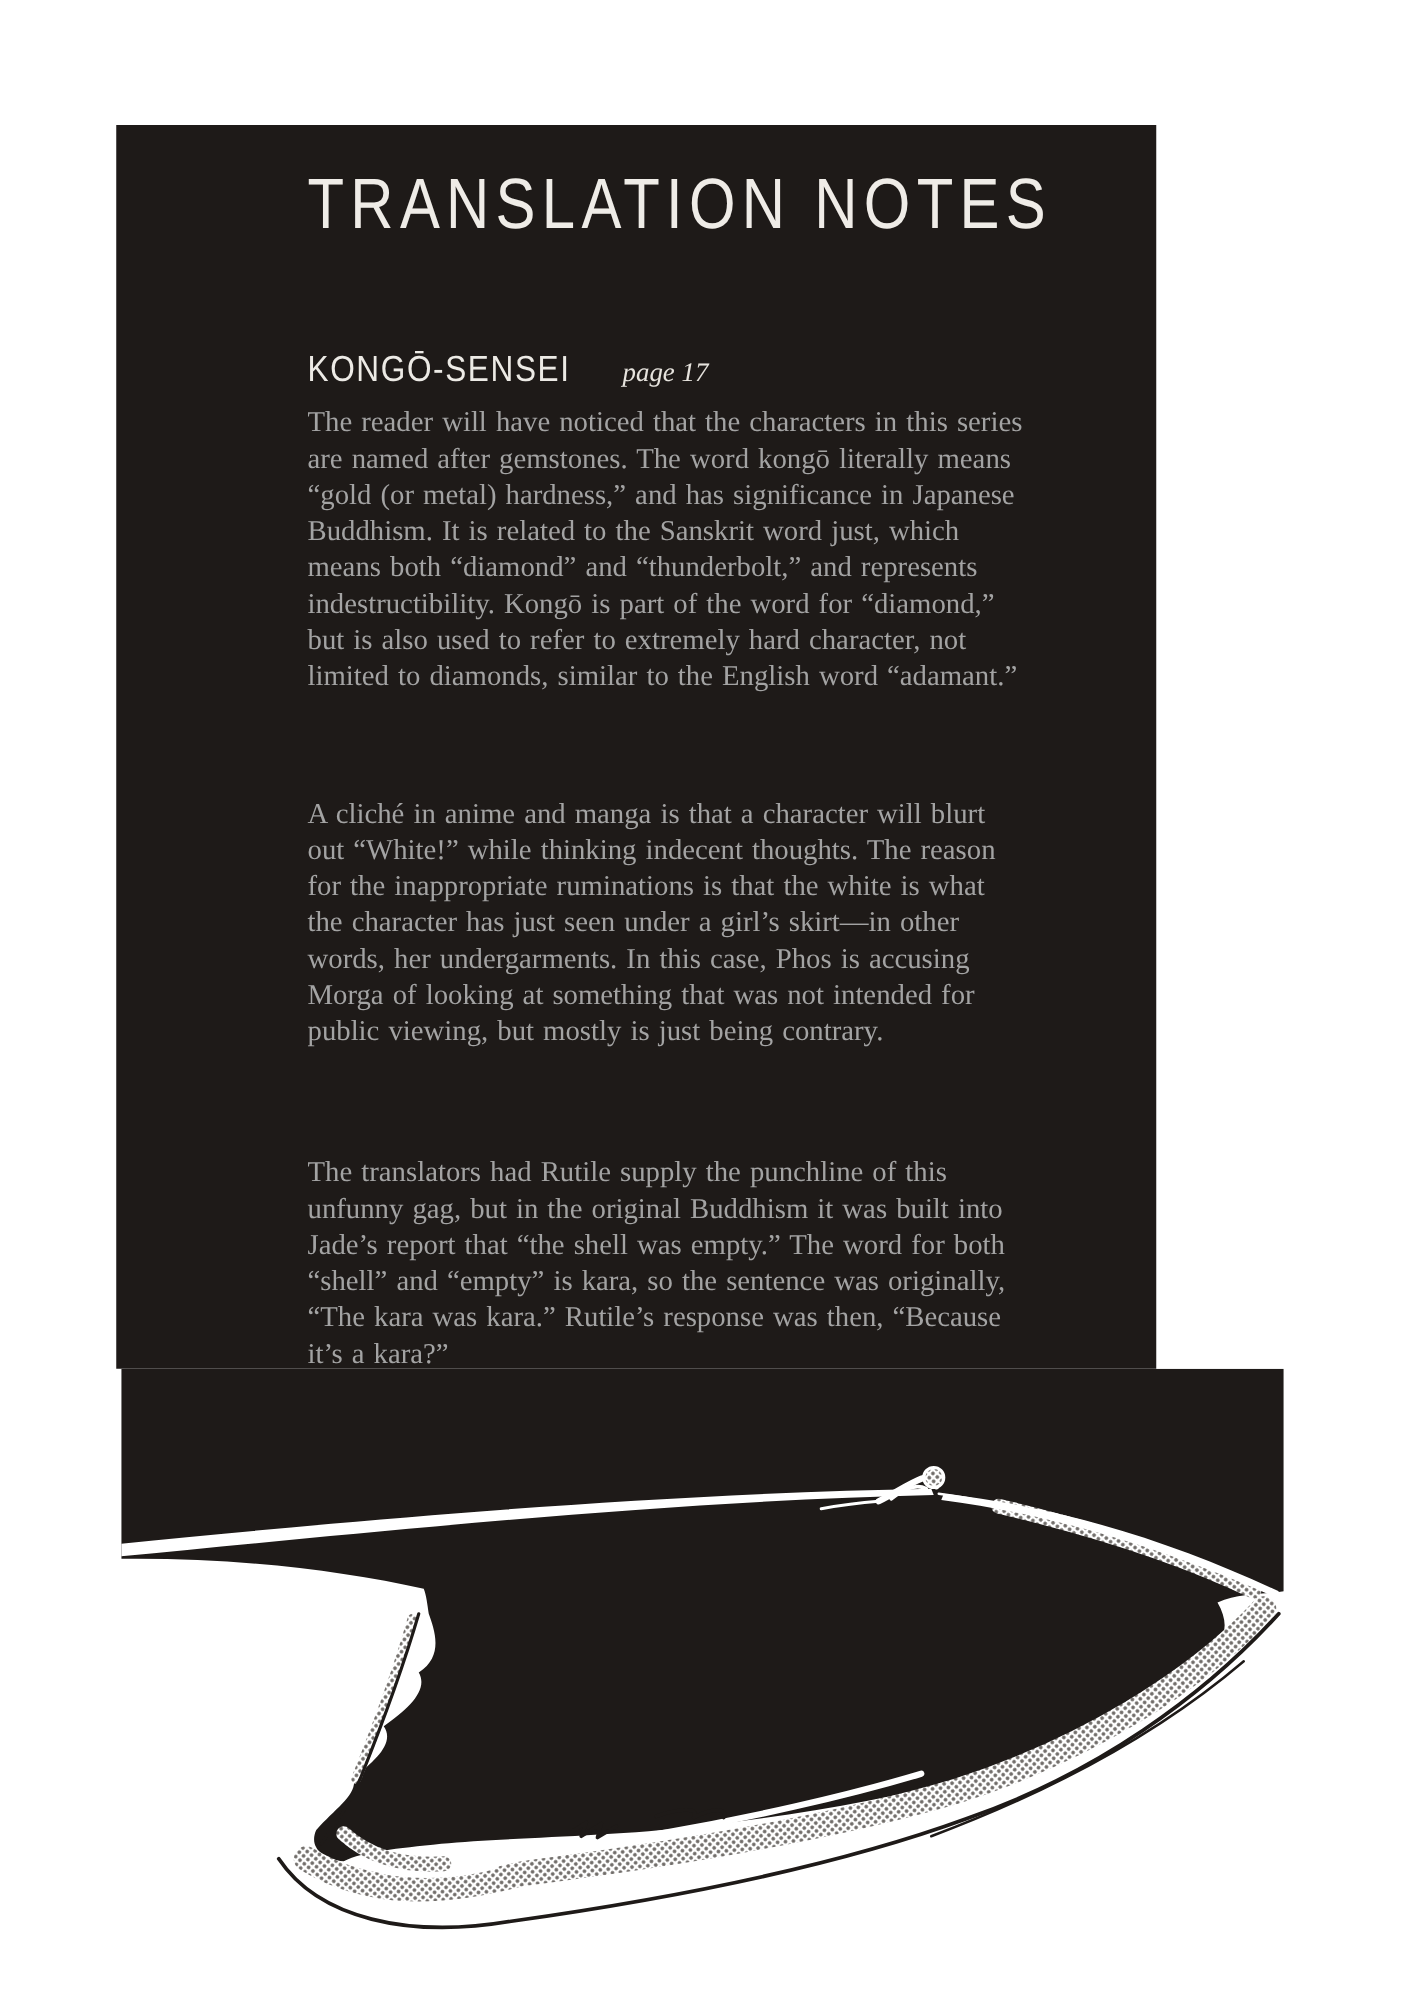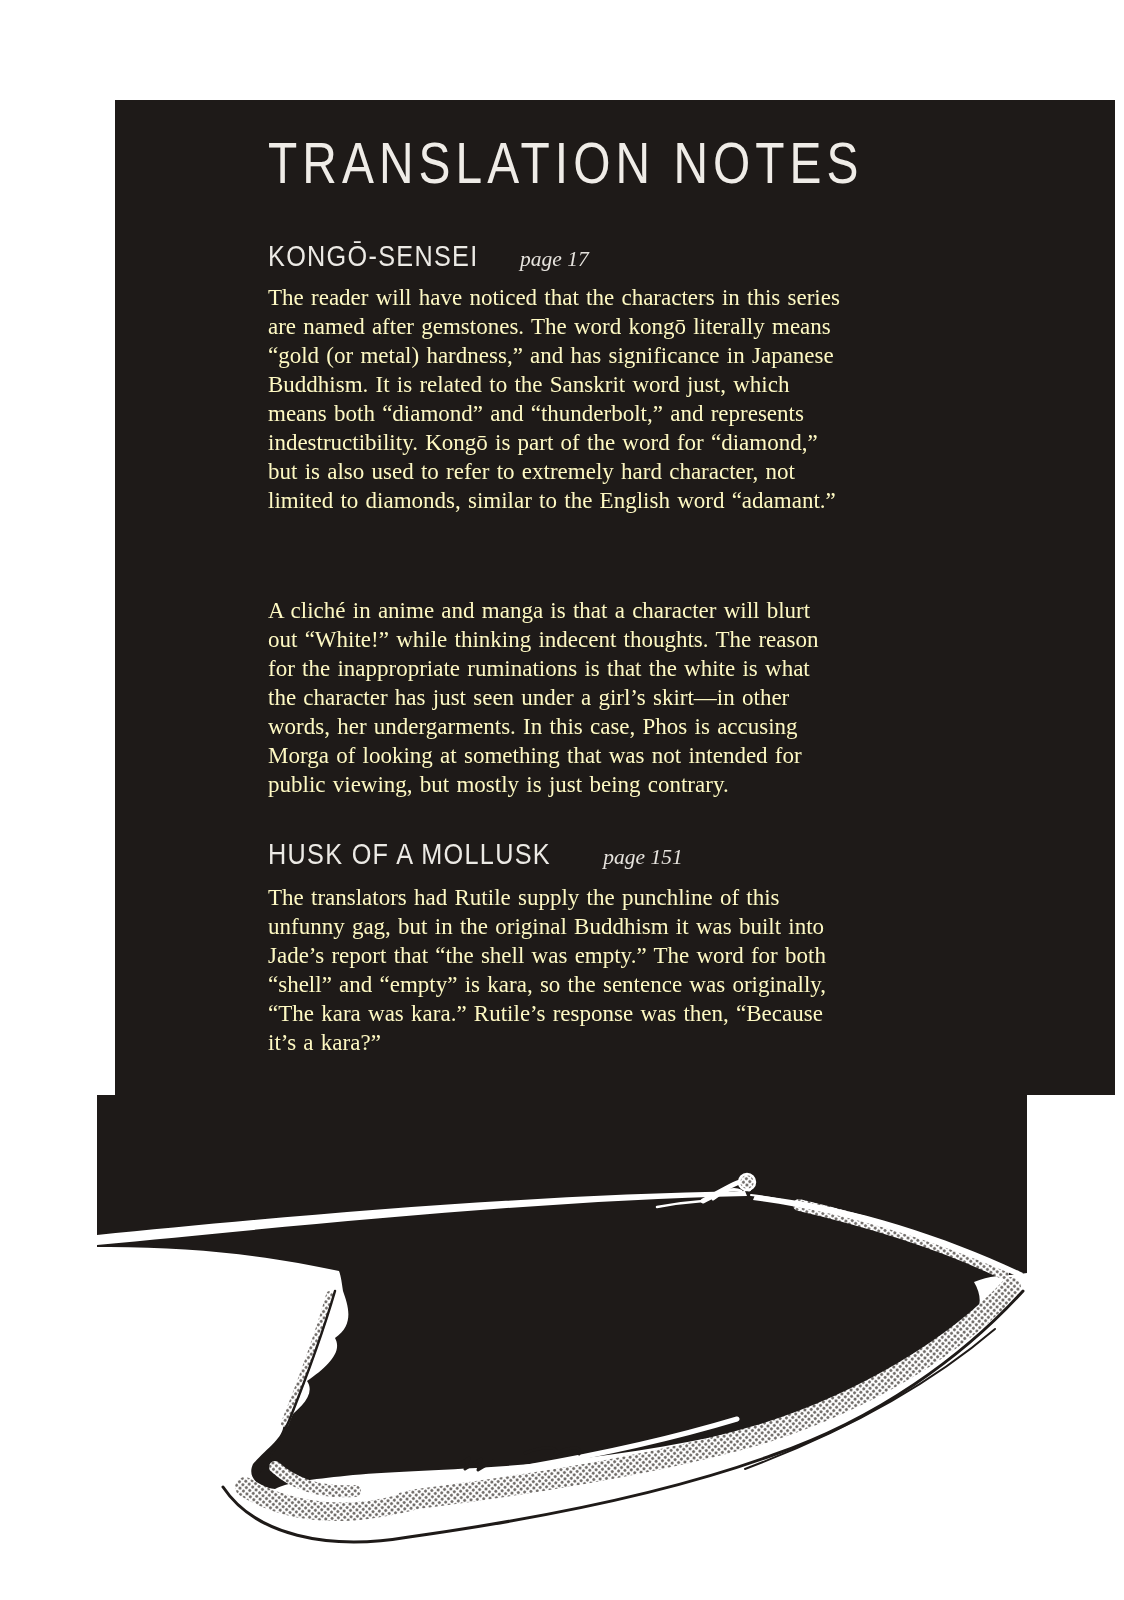--- a/index.html
+++ b/index.html
@@ -4,47 +4,47 @@
 <style>
   html,body{margin:0;padding:0;}
   body{
     width:1124px;height:1600px;position:relative;
     background:#ffffff;
     font-family:"Liberation Serif", serif;
     overflow:hidden;
   }
   .sheet{position:absolute;inset:0;background:#ffffff;}
   .panel{
-    position:absolute;left:115px;top:100px;width:1000px;height:995px;
+    position:absolute;left:93px;top:100px;width:832px;height:995px;
     background:#1e1a18;
   }
   .page-title{
     position:absolute;left:153px;top:30px;
     color:#efece7;
     font-family:"Liberation Sans", sans-serif;
     font-size:57px;font-weight:400;letter-spacing:6px;
     transform:scaleX(0.84);transform-origin:left top;
     white-space:nowrap;
   }
-  .section{position:absolute;left:153px;width:720px;}
+  .section{position:absolute;left:153px;width:720px;margin-top:40px;}
   .sec-head{white-space:nowrap;color:#eceae5;}
   .sec-head .hd{
     display:inline-block;
     font-family:"Liberation Sans", sans-serif;
     font-size:29px;font-weight:400;letter-spacing:1.5px;
     transform:scaleX(0.87);transform-origin:left bottom;
     vertical-align:baseline;
   }
   .sec-head .pg{
     font-family:"Liberation Serif", serif;
     font-style:italic;font-size:21.5px;color:#e6e3dd;
     margin-left:10px;vertical-align:baseline;
   }
   .sec-body{
-    width:700px;color:#fef9c3;
+    width:700px;color:#a3a3a3;
     font-size:23px;line-height:29px;word-spacing:1.5px;
     white-space:pre-line;
   }
   .sec-body .it{}
   #sec0-head{top:140px;} #sec0-body{top:183px;}
   #sec1-head{top:453px;} #sec1-body{top:496px;}
   #sec2-head{top:738px;} #sec2-body{top:783px;}
   .illus{position:absolute;left:97px;top:1095px;width:930px;height:505px;display:block;}
 </style>
 </head>
@@ -68,23 +68,20 @@
 limited to diamonds, similar to the English word “adamant.”</span></div>
 
     <div class="section sec-body" id="sec1-body"><span>A cliché in anime and manga is that a character will blurt
 out “White!” while thinking indecent thoughts. The reason
 for the inappropriate ruminations is that the white is what
 the character has just seen under a girl’s skirt—in other
 words, her undergarments. In this case, Phos is accusing
 Morga of looking at something that was not intended for
 public viewing, but mostly is just being contrary.</span></div>
 
-    <div class="section sec-head" id="sec2-head">
-      <span class="hd">HUSK OF A MOLLUSK</span><span class="pg">page 151</span>
-    </div>
     <div class="section sec-body" id="sec2-body"><span>The translators had Rutile supply the punchline of this
 unfunny gag, but in the original Buddhism it was built into
 Jade’s report that “the shell was empty.” The word for both
 “shell” and “empty” is </span><span class="it">kara</span><span>, so the sentence was originally,
 “The </span><span class="it">kara</span><span> was </span><span class="it">kara</span><span>.” Rutile’s response was then, “Because
 it’s a </span><span class="it">kara</span><span>?”</span></div>
   </div>
 
   <svg class="illus" viewBox="0 0 930 505" stroke-linecap="round" stroke-linejoin="round">
     <defs>

